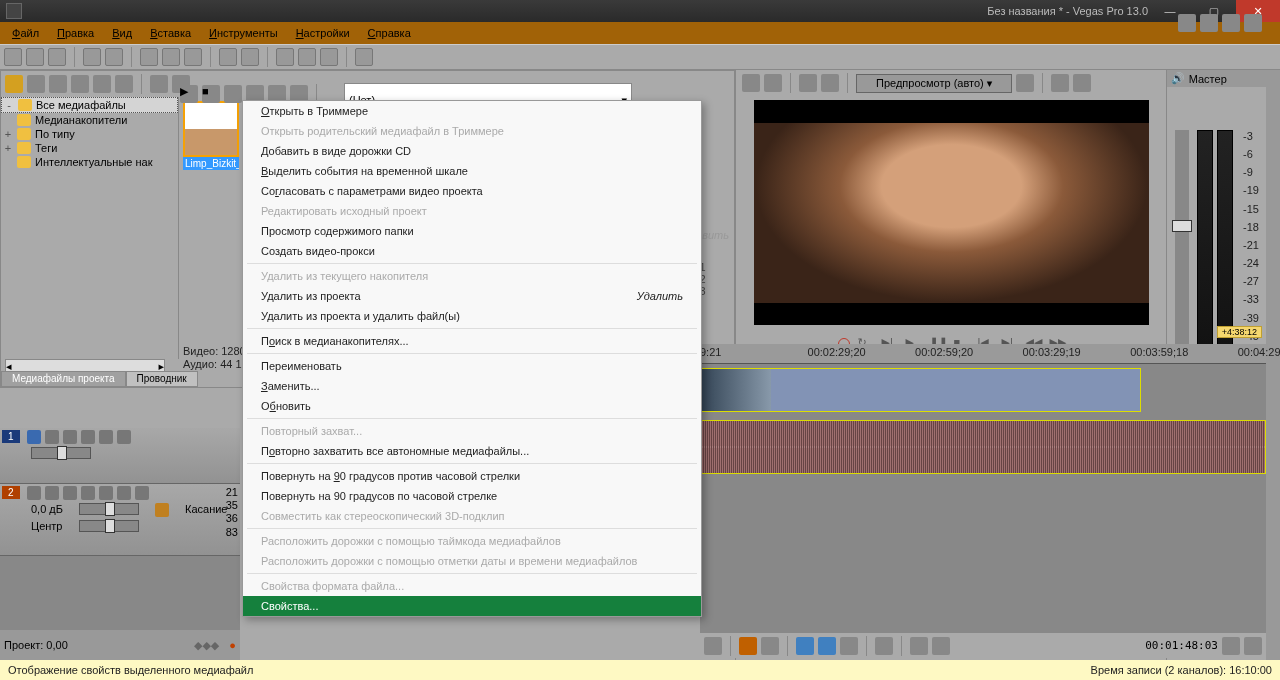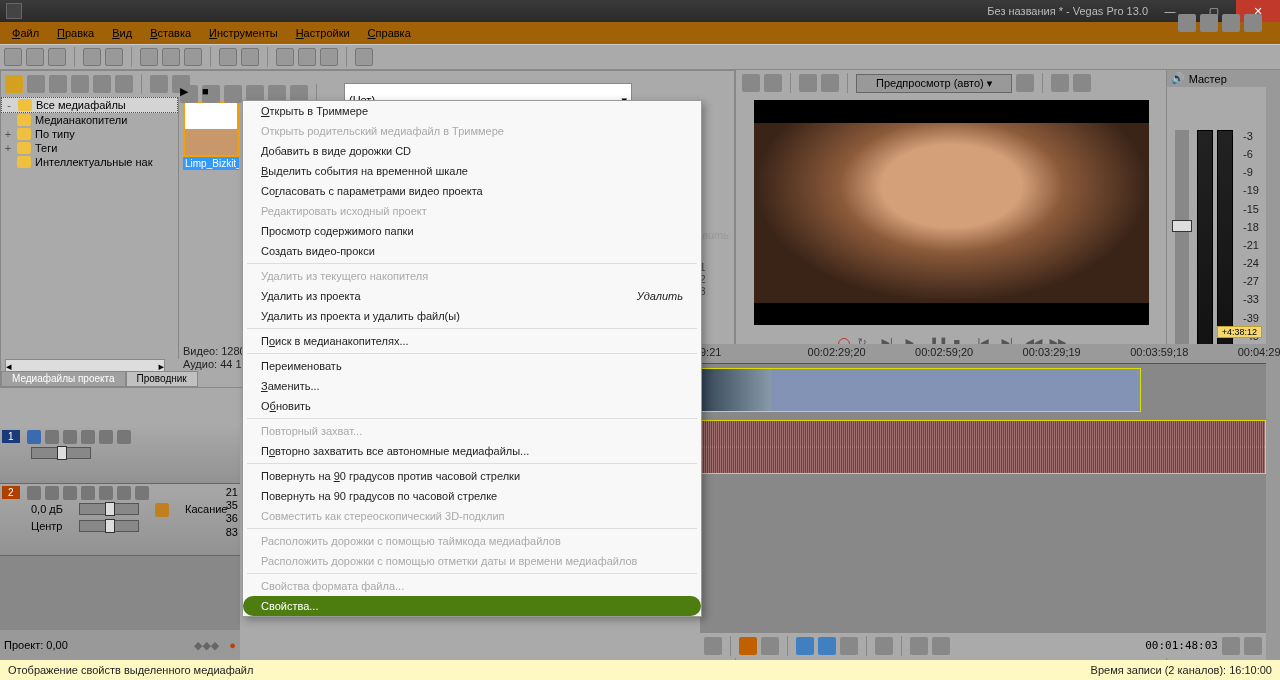--- a/index.html
+++ b/index.html
@@ -76,21 +76,21 @@
 .tl-body { position: relative; height: calc(100% - 20px); overflow: hidden; }
 .clip-vid { position: absolute; top: 4px; left: 0; width: 78%; height: 44px; background: #8293b5; border: 1px solid #dd0; display: flex; }
 .clip-vid-thumb { width: 70px; height: 100%; background: linear-gradient(90deg,#345,#89a); }
 .clip-aud { position: absolute; top: 56px; left: 0; width: 100%; height: 54px; background: #a07070; border: 1px solid #dd0; overflow: hidden; }
 .wave { width: 100%; height: 100%; background: repeating-linear-gradient(90deg, #5a3a3a 0 1px, transparent 1px 2px), linear-gradient(#a07070 48%, #c09898 50%, #a07070 52%); opacity: 0.8; }
 .tool-bottom { position: absolute; left: 700px; right: 14px; bottom: 22px; height: 26px; background: #aaa; border-top: 1px solid #888; display: flex; align-items: center; gap: 4px; padding: 0 4px; }
 .status-bar { position: absolute; bottom: 0; left: 0; right: 0; height: 20px; background: #fef9c3; display: flex; align-items: center; padding: 0 8px; font-size: 10px; color: #222; justify-content: space-between; }
 .context-menu { position: absolute; top: 100px; left: 242px; width: 460px; background: #f8f8f8; border: 1px solid #999; box-shadow: 3px 3px 8px rgba(0,0,0,0.3); z-index: 100; }
 .ctx-item { padding: 4px 18px; color: #222; position: relative; }
 .ctx-item.disabled { color: #aaa; }
-.ctx-item.hover { background: #4d7c0f; color: #fff; border-radius: 10px; }
+.ctx-item.hover { background: #15803d; color: #fff; }
 .ctx-item .shortcut { position: absolute; right: 18px; font-style: italic; }
 .ctx-sep { height: 1px; background: #ddd; margin: 2px 4px; }
 .ctx-item u { text-decoration: underline; }
 .dd-combo { position: absolute; top: 83px; left: 344px; width: 288px; height: 20px; background: #fff; border: 1px solid #888; display: flex; align-items: center; padding: 16px 4px; font-size: 11px; z-index: 50; }
 .tool-row2 { position: absolute; top: 82px; left: 180px; width: 560px; height: 24px; display: flex; align-items: center; gap: 4px; z-index: 40; }
 .master-tools { position: absolute; top: 14px; right: 18px; display: flex; gap: 4px; z-index: 30; }
 </style>
 </head>
 <body>
 

